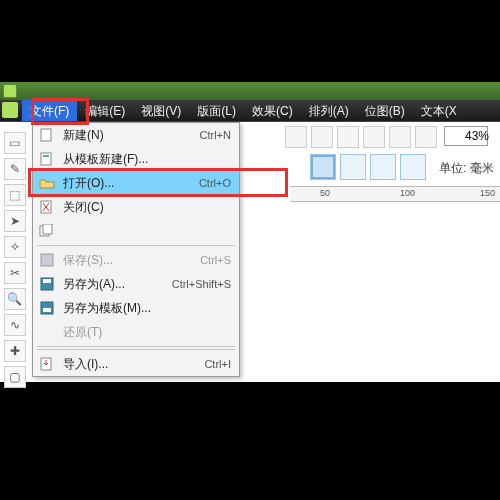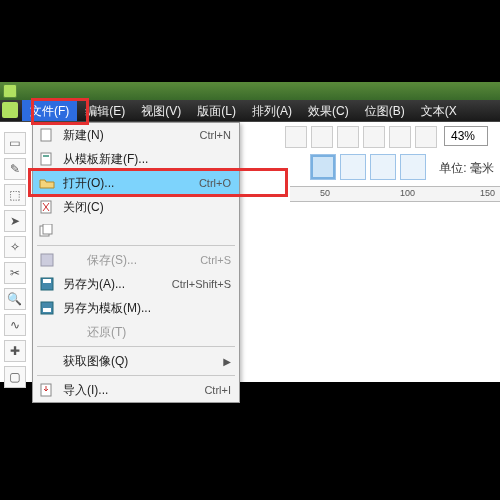--- a/index.html
+++ b/index.html
@@ -7,57 +7,57 @@
   .app { position: absolute; left: 0; top: 82px; width: 500px; height: 300px; background: #fff; }
   .titlebar { height: 18px; background: linear-gradient(#5a8a3a, #3a6a2a); display: flex; align-items: center; padding: 0 3px; }
   .titlebar .logo { width: 14px; height: 14px; background: #b0e060; border: 1px solid #5a8a3a; border-radius: 2px; }
   .menubar { height: 22px; background: linear-gradient(#3a3a3a, #1a1a1a); display: flex; align-items: stretch; color: #eee; border-bottom: 1px solid #444; }
   .menubar .mitem { padding: 3px 8px 0; cursor: default; }
   .menubar .mitem.active { background: #2d6cdf; color: #fff; }
   .menubar .logo2 { width: 16px; height: 16px; margin: 2px 4px 0 2px; background: #b0e060; border-radius: 2px; }
   .hl-red { position: absolute; border: 3px solid #e53030; z-index: 50; pointer-events: none; }
   .toolbar2 { position: absolute; left: 285px; top: 44px; display: flex; align-items: center; gap: 4px; }
   .toolbar2 .tbtn { width: 22px; height: 22px; border: 1px solid #ccc; background: #f5f5f5; }
-  .zoom { position: absolute; right: 12px; top: 44px; border: 1px solid #999; padding: 2px 6px; font-size: 12px; background: #fff; width: 44px; }
+  .zoom { position: absolute; right: 12px; top: 44px; border: 1px solid #999; padding: 2px 20px; font-size: 12px; background: #fff; width: 44px; }
   .pagebtns { position: absolute; left: 310px; top: 72px; display: flex; gap: 4px; }
   .pagebtns .pbtn { width: 26px; height: 26px; border: 1px solid #9cc3e8; background: #eaf3fb; }
   .pagebtns .pbtn.sel { background: #cde4f7; box-shadow: inset 0 0 0 2px #7ab0e0; }
   .unit { position: absolute; right: 6px; top: 78px; font-size: 12px; color: #333; }
   .ruler { position: absolute; left: 290px; top: 104px; right: 0; height: 16px; background: #f4f4f4; border-top: 1px solid #bbb; border-bottom: 1px solid #bbb; font-size: 9px; color: #555; }
   .ruler span { position: absolute; top: 1px; }
   .lefttools { position: absolute; left: 4px; top: 50px; width: 26px; display: flex; flex-direction: column; gap: 4px; }
   .lefttools .lt { width: 22px; height: 22px; border: 1px solid #ccc; background: #f8f8f8; display:flex; align-items:center; justify-content:center; font-size:12px; color:#555;}
   .dropdown { position: absolute; left: 32px; top: 40px; width: 208px; background: #f3f3f3; border: 1px solid #9a9a9a; box-shadow: 2px 2px 4px rgba(0,0,0,0.25); z-index: 30; }
   .drow { display: flex; align-items: center; height: 24px; padding: 0 8px 0 4px; }
   .drow.hovered { background: #7dd3fc; }
   .drow .dicon { width: 20px; height: 16px; margin-right: 6px; display:flex; align-items:center; justify-content:center; }
   .drow .dlabel { flex: 1; color: #222; }
   .drow .dshort { color: #555; font-size: 11px; margin-left: 8px; }
   .drow .arrow { color: #555; font-size: 10px; margin-left: 4px; }
-  .drow.disabled .dlabel, .drow.disabled .dshort { color: #9a9a9a; margin-left: 24px; }
+  .drow.disabled .dlabel, .drow.disabled .dshort { color: #9a9a9a; }
   .dsep { height: 1px; background: #c8c8c8; margin: 2px 4px; }
   svg { display: block; }
 </style>
 </head>
 <body>
 
 <div class="app">
 
   <div class="titlebar">
     <div class="logo"></div>
   </div>
 
   <div class="menubar">
     <div class="logo2"></div>
     <div class="mitem active">文件(F)</div>
     <div class="mitem">编辑(E)</div>
     <div class="mitem">视图(V)</div>
     <div class="mitem">版面(L)</div>
+    <div class="mitem">效果(C)</div>
     <div class="mitem">排列(A)</div>
-    <div class="mitem">效果(C)</div>
     <div class="mitem">位图(B)</div>
     <div class="mitem">文本(X</div>
   </div>
 
   <div class="hl-red" style="left:31px; top:16px; width:58px; height:27px;"></div>
 
   <div class="dropdown">
     <div class="drow">
       <span class="dicon">
           <svg width="16" height="14">
@@ -129,25 +129,20 @@
             <rect x="4" y="7" width="8" height="4" fill="#fff"></rect>
           </svg>
         </span>
       <span class="dlabel">另存为模板(M)...</span>
     </div>
     <div class="drow disabled">
       <span class="dicon"></span>
       <span class="dlabel">还原(T)</span>
     </div>
     <div class="dsep"></div>
-    <div class="drow">
-      <span class="dicon"></span>
-      <span class="dlabel">获取图像(Q)</span>
-      <span class="arrow">▶</span>
-    </div>
     <div class="dsep"></div>
     <div class="drow">
       <span class="dicon">
           <svg width="16" height="14">
             <rect x="2" y="1" width="10" height="12" fill="#fff" stroke="#888"></rect>
             <path d="M7 3v5m-2-2l2 2 2-2" stroke="#c33" fill="none"></path>
           </svg>
         </span>
       <span class="dlabel">导入(I)...</span>
       <span class="dshort">Ctrl+I</span>

